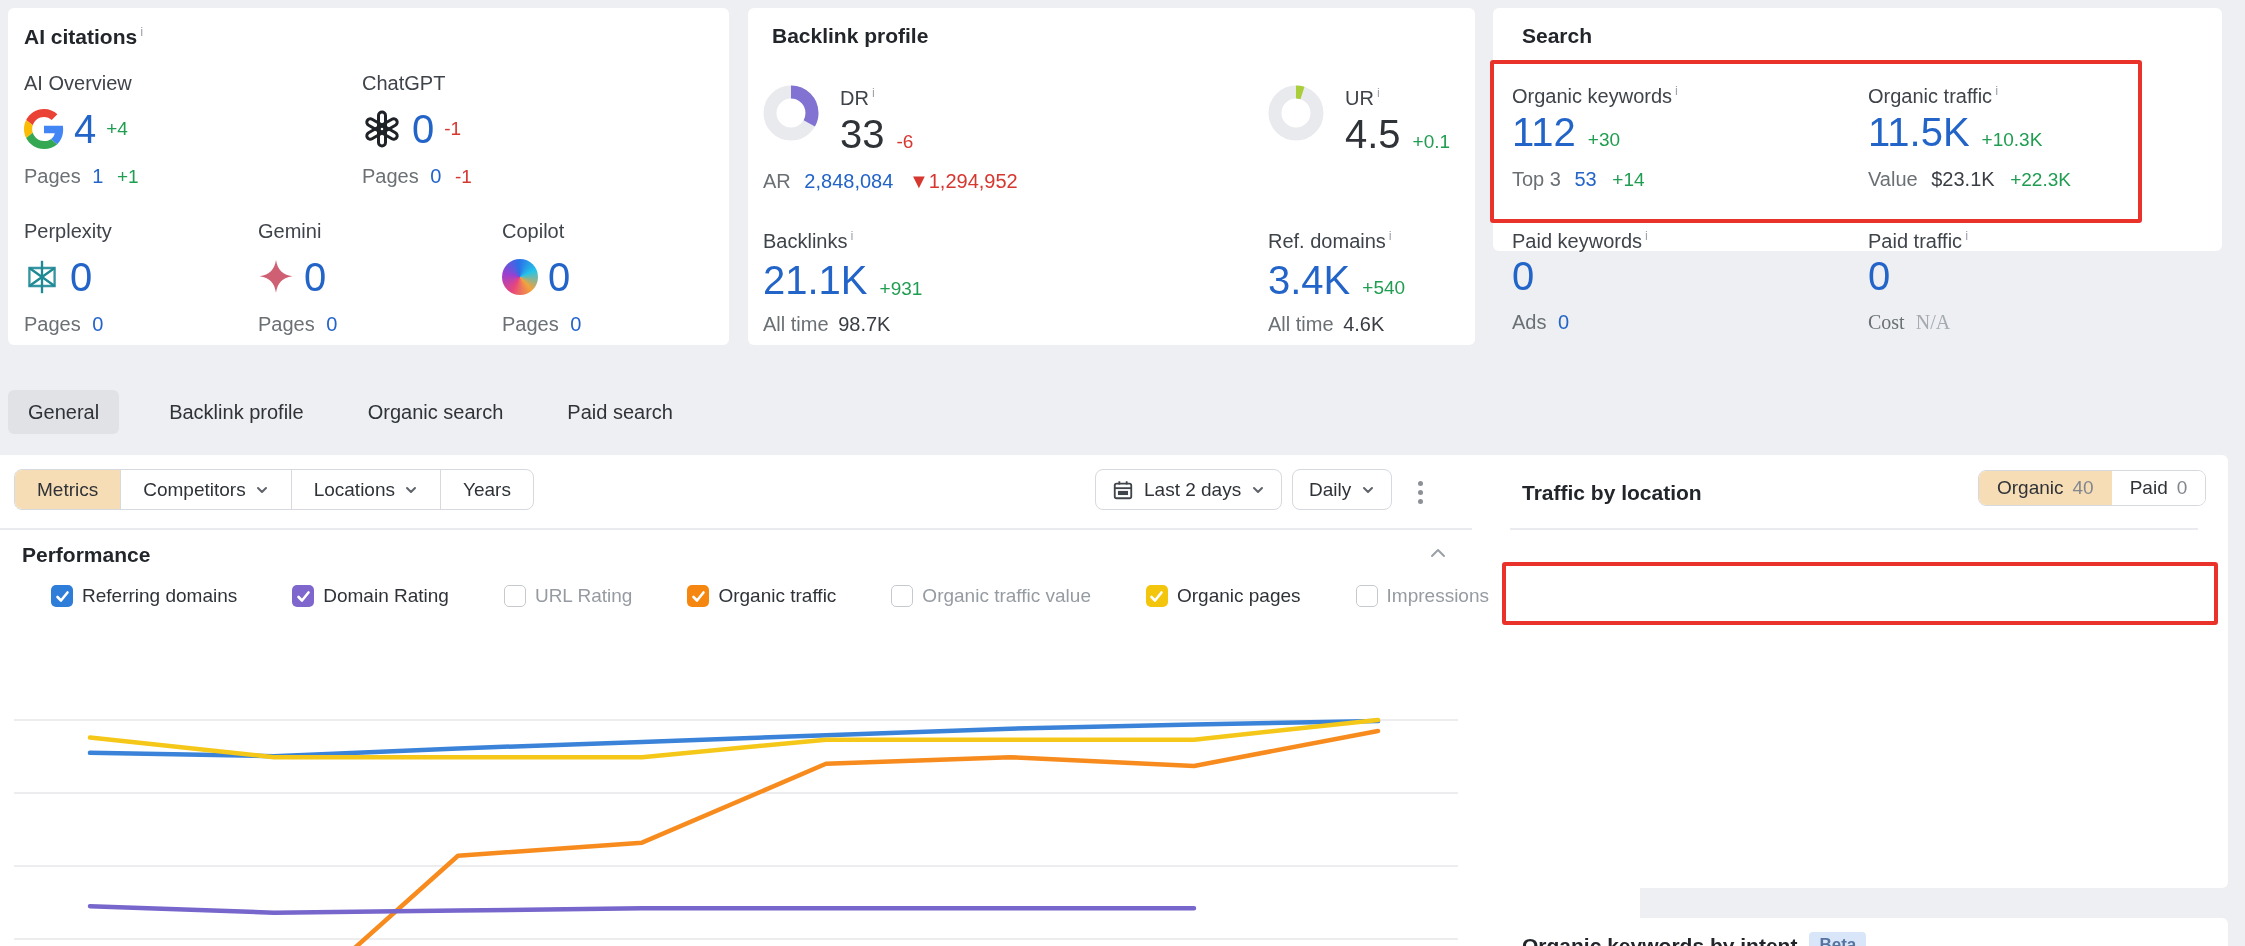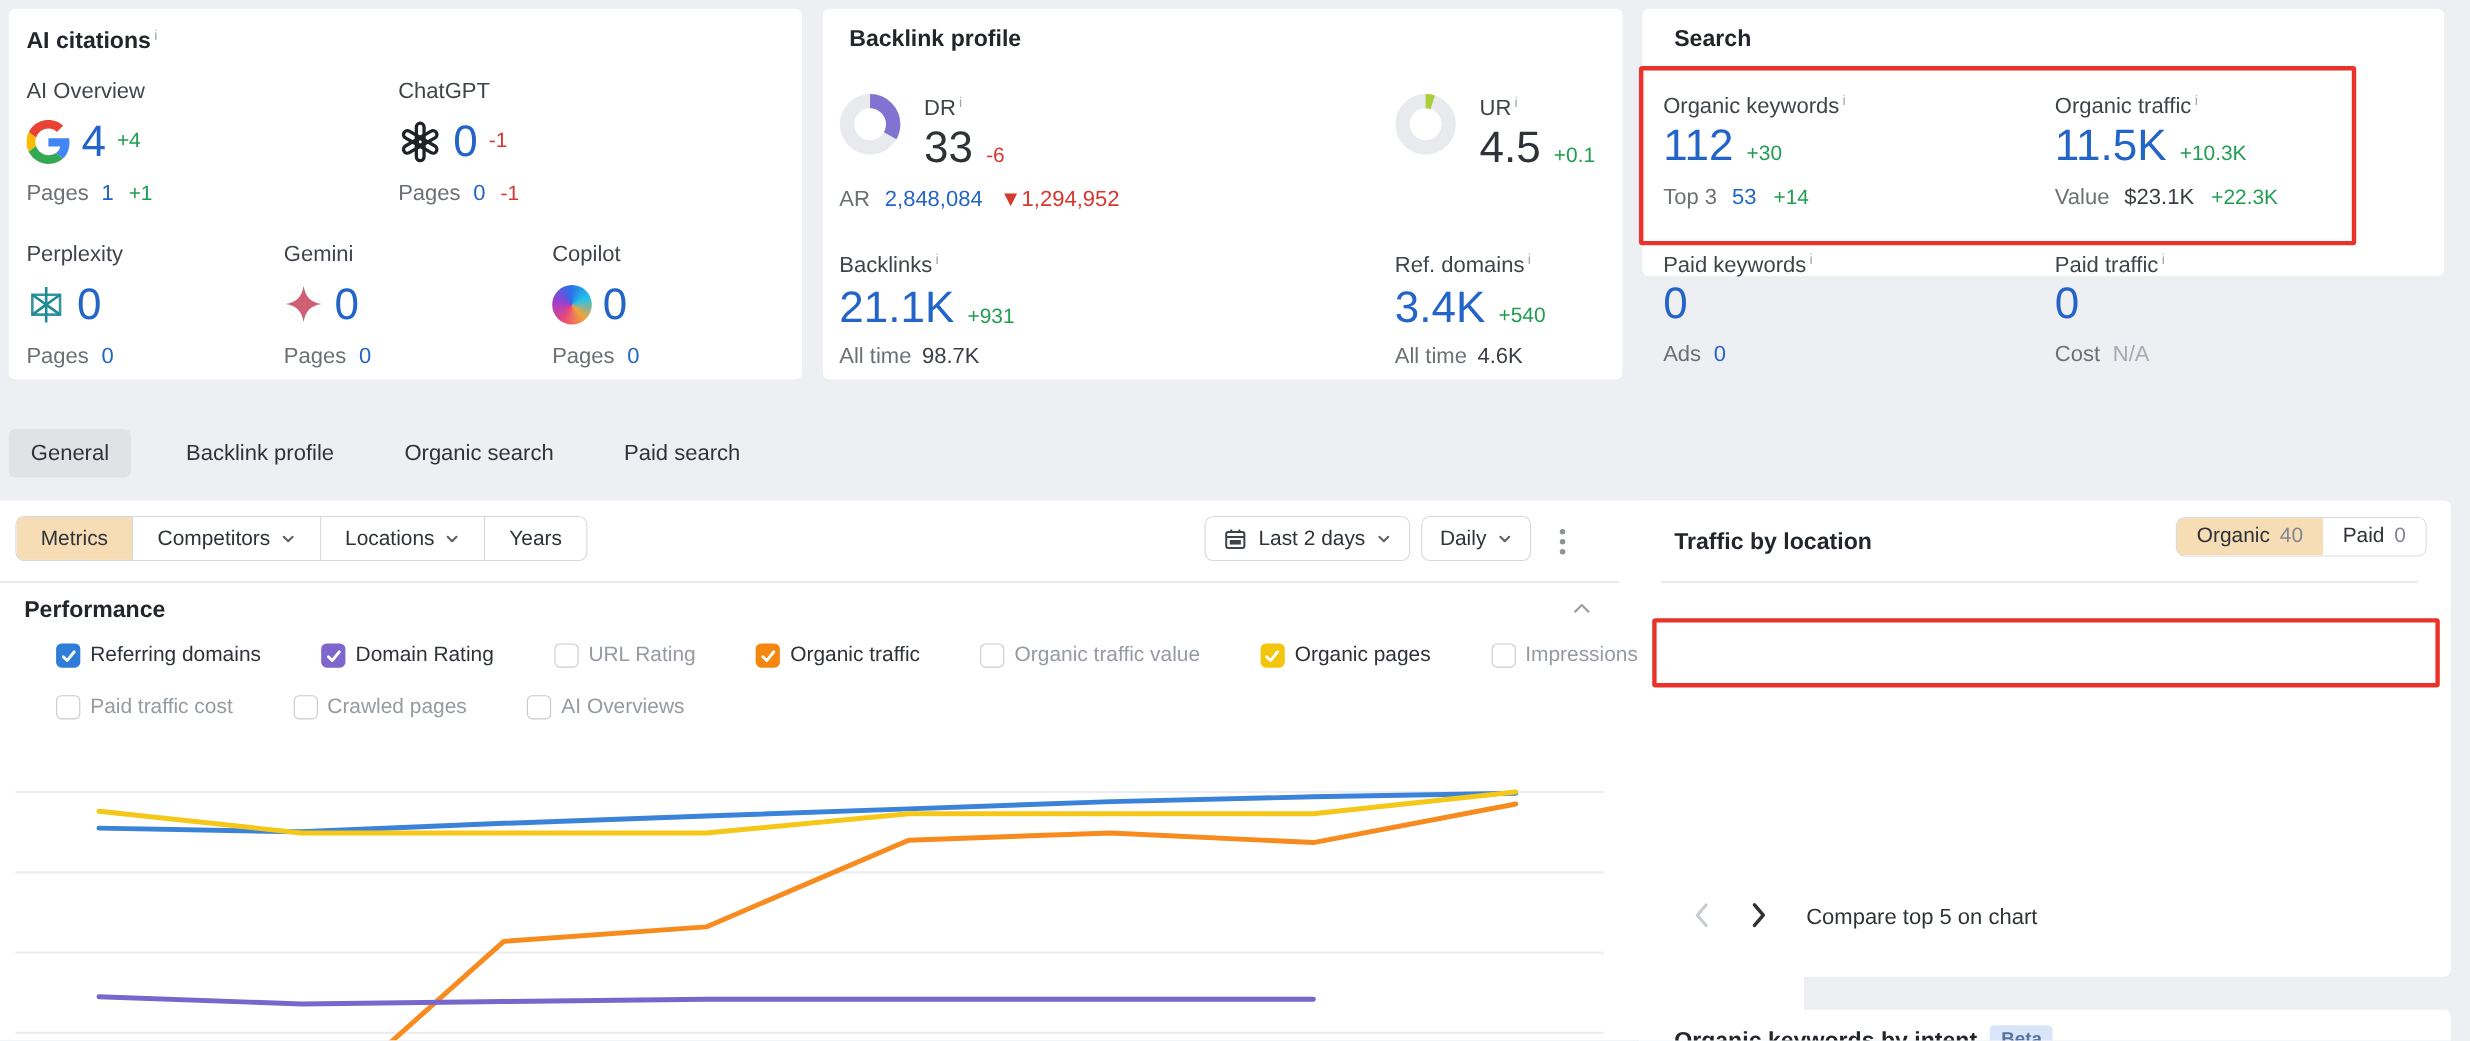--- a/index.html
+++ b/index.html
@@ -232,21 +232,21 @@
     <span class="vd" style="margin-left:8px;">$23.1K</span>
     <span class="delta up" style="margin-left:10px;">+22.3K</span>
   </div>
 
   <div style="position:absolute;left:19px;top:220px;" class="m-label"><span>Paid keywords</span><sup class="info">i</sup></div>
   <div style="position:absolute;left:19px;top:248px;"><span class="big">0</span></div>
   <div class="sub" style="position:absolute;left:19px;top:303px;"><span>Ads</span> <span class="v" style="margin-left:6px;">0</span></div>
 
   <div style="position:absolute;left:375px;top:220px;" class="m-label"><span>Paid traffic</span><sup class="info">i</sup></div>
   <div style="position:absolute;left:375px;top:248px;"><span class="big">0</span></div>
-  <div class="sub" style="position:absolute;left:375px;top:303px;"><span>Cost</span> <span class="muted" style="margin-left:6px;">N/A</span></div>
+  <div class="sub" style="position:absolute;left:375px;top:303px;font-family:Liberation Serif, serif;"><span>Cost</span> <span class="muted" style="margin-left:6px;">N/A</span></div>
 </div>
 
 <div class="annotation" style="left:1490px;top:60px;width:652px;height:163px;"></div>
 
 <div class="tabs" id="tabs-row">
     <div class="tab active">General</div>
     <div class="tab">Backlink profile</div>
     <div class="tab">Organic search</div>
     <div class="tab">Paid search</div>
   </div>
@@ -352,34 +352,20 @@
     <span class="box "></span>
     <span class="lbl">Impressions</span>
   </label>
       <label class="cb on">
     <span class="box on" style="background:#27a45c;">
           <svg width="15" height="13" viewBox="0 0 15 13">
             <path d="M2.5 7l3.5 3.5L12.5 2.5" fill="none" stroke="#fff" stroke-width="2.6" stroke-linecap="round" stroke-linejoin="round"></path>
           </svg>
         </span>
     <span class="lbl">Paid traffic</span>
-  </label>
-    </div>
-  <div class="cbrow" style="left:22px;top:177px;" id="cbrow2">
-      <label class="cb off">
-    <span class="box "></span>
-    <span class="lbl">Paid traffic cost</span>
-  </label>
-      <label class="cb off">
-    <span class="box "></span>
-    <span class="lbl">Crawled pages</span>
-  </label>
-      <label class="cb off">
-    <span class="box "></span>
-    <span class="lbl">AI Overviews</span>
   </label>
     </div>
 
   <svg id="perf-chart" style="position:absolute;left:0;top:200px;" width="1472" height="291" viewBox="0 0 1472 291">
       <line x1="14" x2="1458" y1="65" y2="65" stroke="#ededef" stroke-width="2"></line>
       <line x1="14" x2="1458" y1="138" y2="138" stroke="#ededef" stroke-width="2"></line>
       <line x1="14" x2="1458" y1="211" y2="211" stroke="#ededef" stroke-width="2"></line>
       <line x1="14" x2="1458" y1="284" y2="284" stroke="#ededef" stroke-width="2"></line>
       <polyline points="90,97.85 274,101.13499999999999 458,93.47 642,86.9 826,80.33000000000001 1010,73.75999999999999 1194,69.38 1378,66.095" fill="none" stroke="#3a83d9" stroke-width="4.5" stroke-linejoin="round" stroke-linecap="round"></polyline>
       <polyline points="90,82.52000000000001 274,102.23000000000002 458,102.23000000000002 642,102.23000000000002 826,84.71000000000001 1010,84.71000000000001 1194,84.71000000000001 1378,65" fill="none" stroke="#f5c718" stroke-width="4.5" stroke-linejoin="round" stroke-linecap="round"></polyline>
@@ -404,29 +390,20 @@
 
   <div class="divider" style="left:20px;top:73px;width:688px;"></div>
 
   <div class="tl-head">
     
     
     
     
   </div>
 
-  <div class="pag" style="left:48px;top:365px;gap:34px;">
-    <span style="cursor:default;"><svg width="18" height="24" viewBox="0 0 12 18">
-          <path d="M9 2L3 9l6 7" fill="none" stroke="#c9ccd1" stroke-width="2.2" stroke-linecap="round" stroke-linejoin="round"></path>
-        </svg></span>
-    <span style="cursor:pointer;"><svg width="18" height="24" viewBox="0 0 12 18">
-          <path d="M3 2l6 7-6 7" fill="none" stroke="#2f3338" stroke-width="2.4" stroke-linecap="round" stroke-linejoin="round"></path>
-        </svg></span>
-    <span class="link">Compare top 5 on chart</span>
-  </div>
 
   <div class="annotation" style="left:12px;top:107px;width:716px;height:63px;"></div>
 </div>
 
 <div class="card" style="left:1490px;top:918px;width:738px;height:80px;">
   <div style="position:absolute;left:32px;top:14px;" class="card-title">
     <span>Organic keywords by intent</span><span class="badge">Beta</span>
   </div>
 </div>
 

